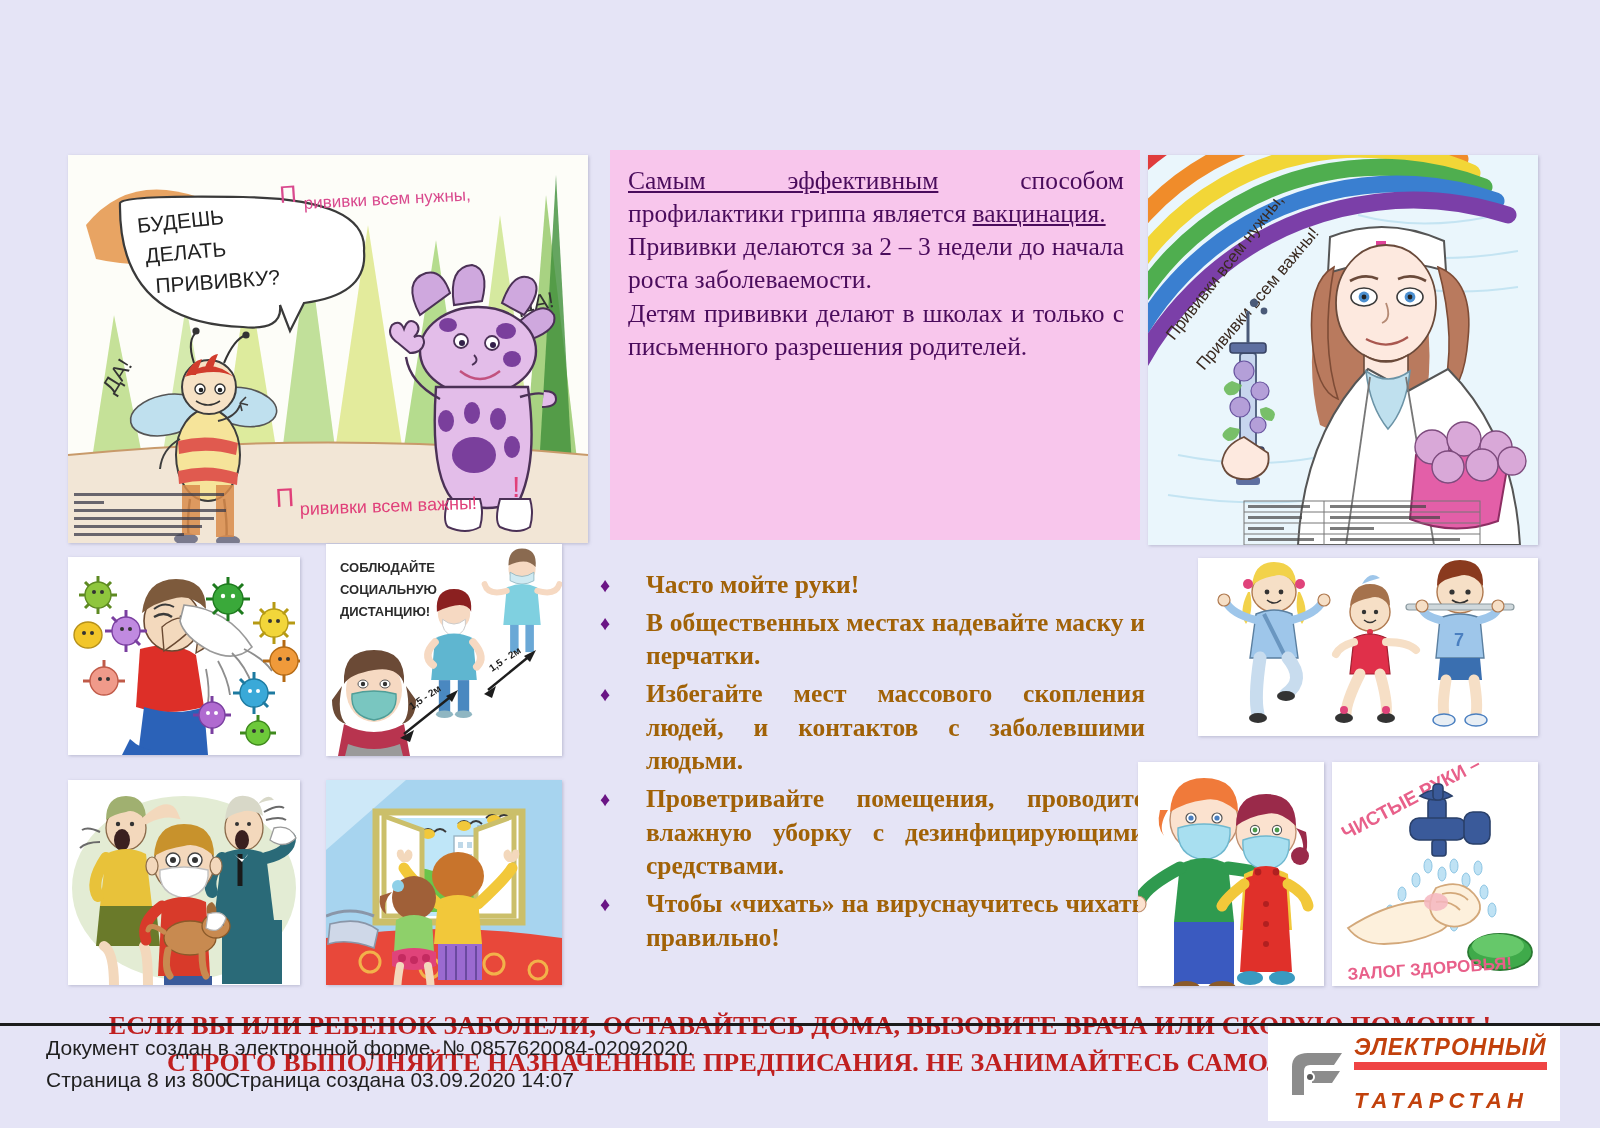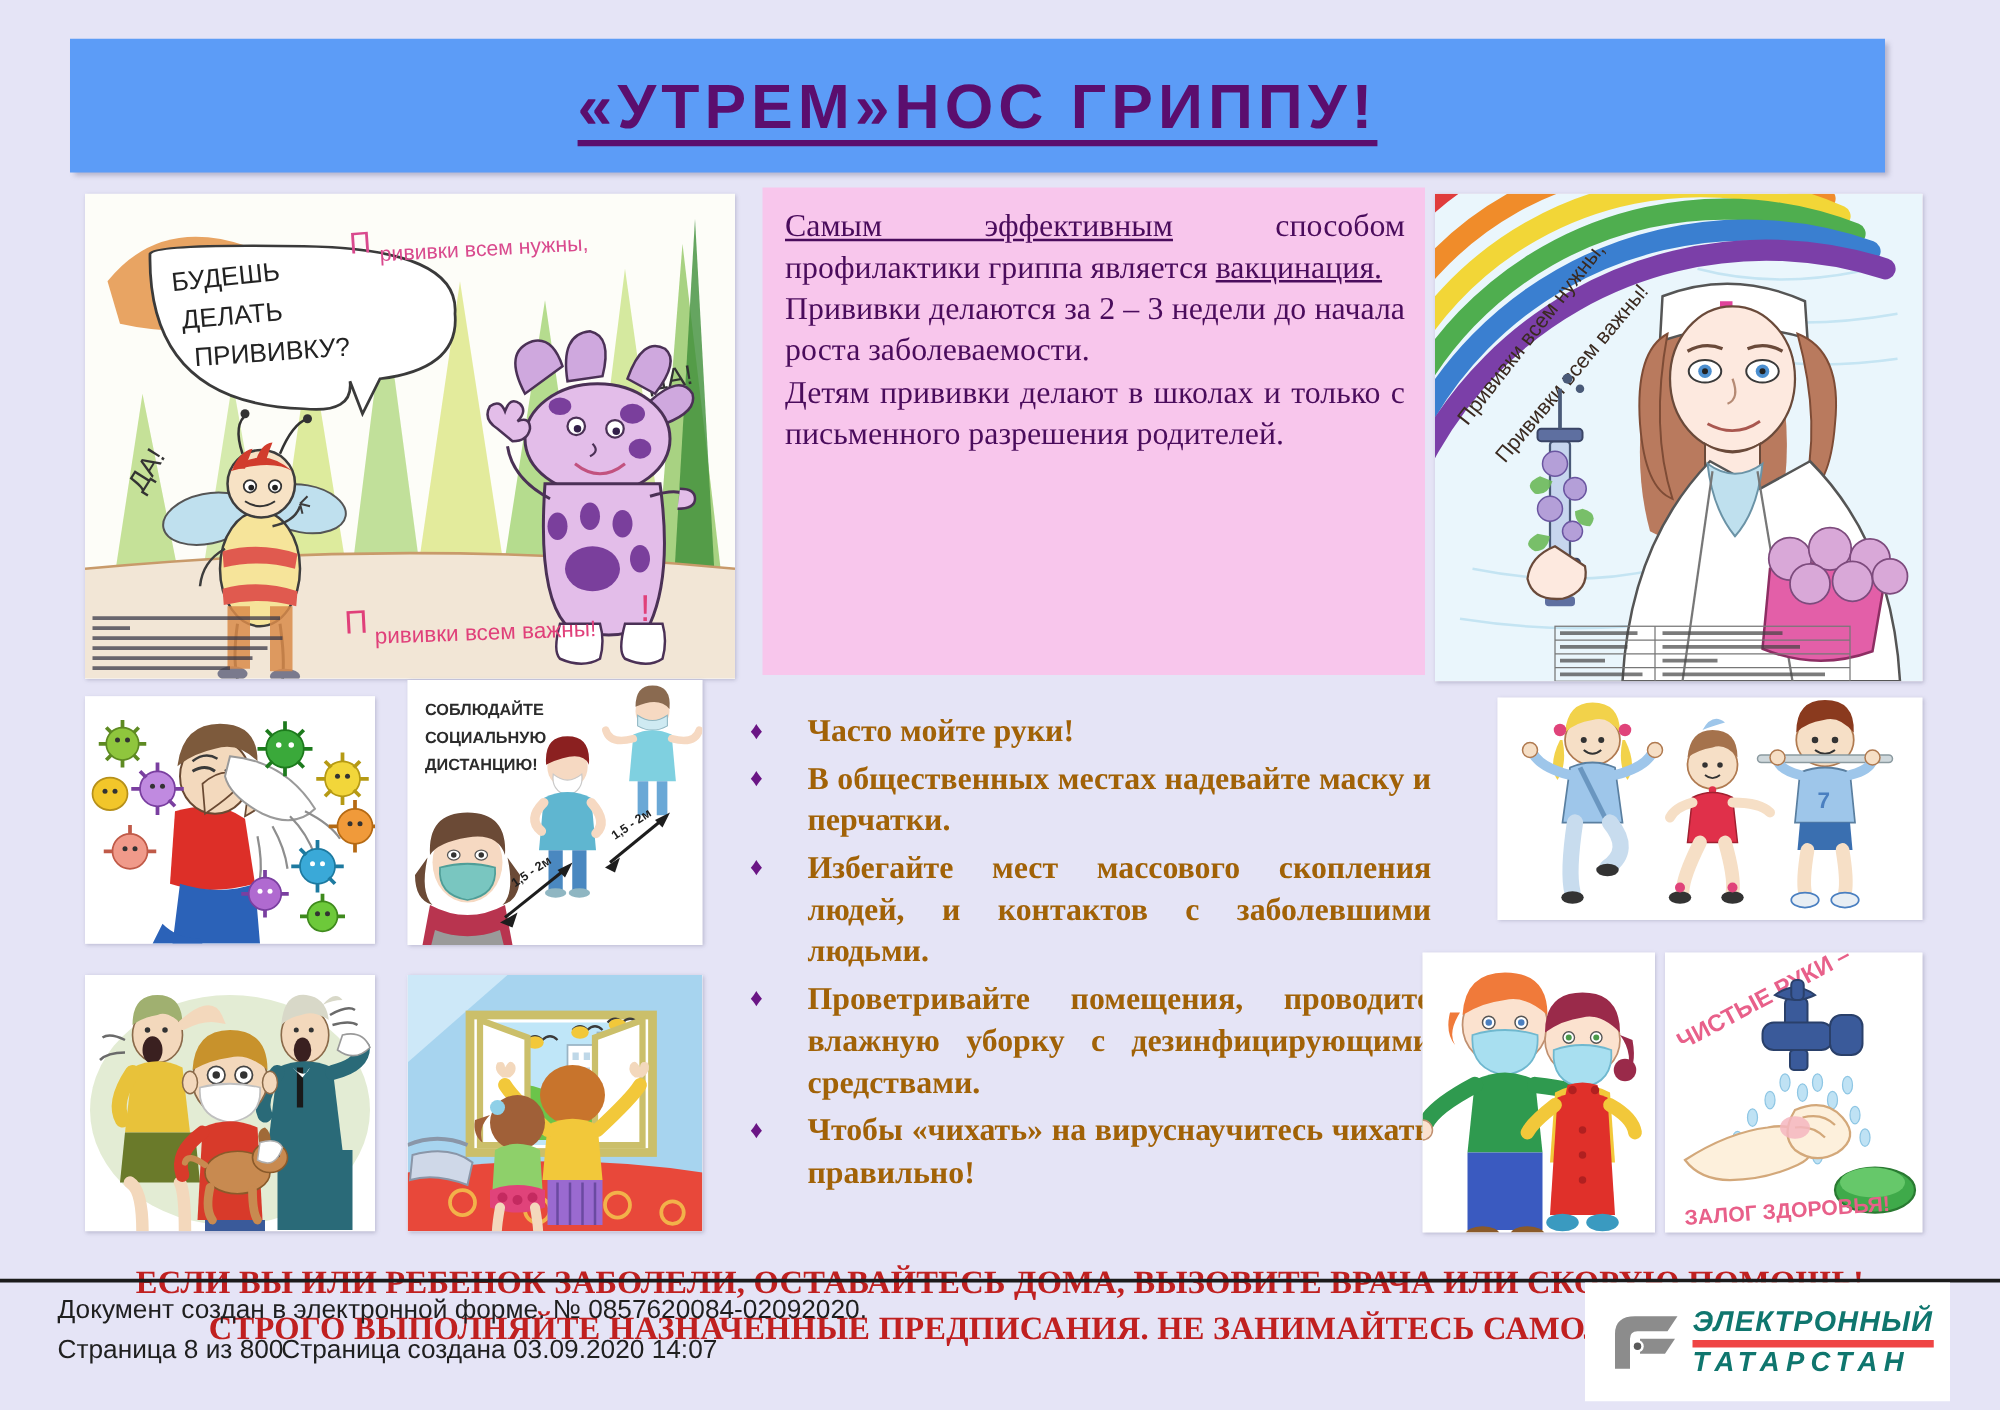--- a/index.html
+++ b/index.html
@@ -83,45 +83,42 @@
   
   .logo-box {
     position:absolute; left:1268px; top:1026px; width:292px; height:95px;
     background:#ffffff; display:flex; align-items:center; gap:10px;
     padding-left:22px;
   }
   .logo-mark { width:54px; height:46px; flex:0 0 54px; }
   .logo-words { display:flex; flex-direction:column; line-height:1; }
   .logo-words span {
     font-family:"Liberation Sans", sans-serif; font-weight:bold; font-style:italic;
-    color:#0f766e; font-size:23px; letter-spacing:1px;
-  }
-  .logo-words .l2 { letter-spacing:5px; font-size:22px; padding-top:1px; border-top:6px solid #ef4444; margin-top:3px;}
+    color:#c2410c; font-size:23px; letter-spacing:1px;
+  }
+  .logo-words .l2 { letter-spacing:5px; font-size:22px; padding-top:20px; border-top:8px solid #ef4444; margin-top:3px;}
 
   
   .draw-kids { left:68px; top:155px; width:520px; height:388px; }
   .draw-nurse { left:1148px; top:155px; width:390px; height:390px; }
   .pic-sneeze { left:68px; top:557px; width:232px; height:198px; }
   .pic-distance { left:326px; top:544px; width:236px; height:212px; }
   .pic-exercise { left:1198px; top:558px; width:340px; height:178px; }
   .pic-family { left:68px; top:780px; width:232px; height:205px; }
   .pic-window { left:326px; top:780px; width:236px; height:205px; }
   .pic-masked { left:1138px; top:762px; width:186px; height:224px; }
   .pic-hands { left:1332px; top:762px; width:206px; height:224px; }
   svg { display:block; width:100%; height:100%; }
   .cap { font-family:"Liberation Sans", sans-serif; }
 </style>
 </head>
 <body>
 
 <div class="page">
 
-  <div class="title-banner">
-    <span class="title-text">«УТРЕМ»НОС ГРИППУ!</span>
-  </div>
 
   <div class="pic draw-kids">
     <svg viewBox="0 0 520 388" xmlns="http://www.w3.org/2000/svg">
       <rect width="520" height="388" fill="#fdfdf8"></rect>
 
       <g opacity="0.85">
         <path d="M210 330 L240 90 L272 330 Z" fill="#b7dc8a"></path>
         <path d="M262 330 L300 70 L340 330 Z" fill="#dfe98d"></path>
         <path d="M330 330 L368 85 L404 330 Z" fill="#a9d77c"></path>
         <path d="M398 330 L432 60 L470 330 Z" fill="#cfe690"></path>

